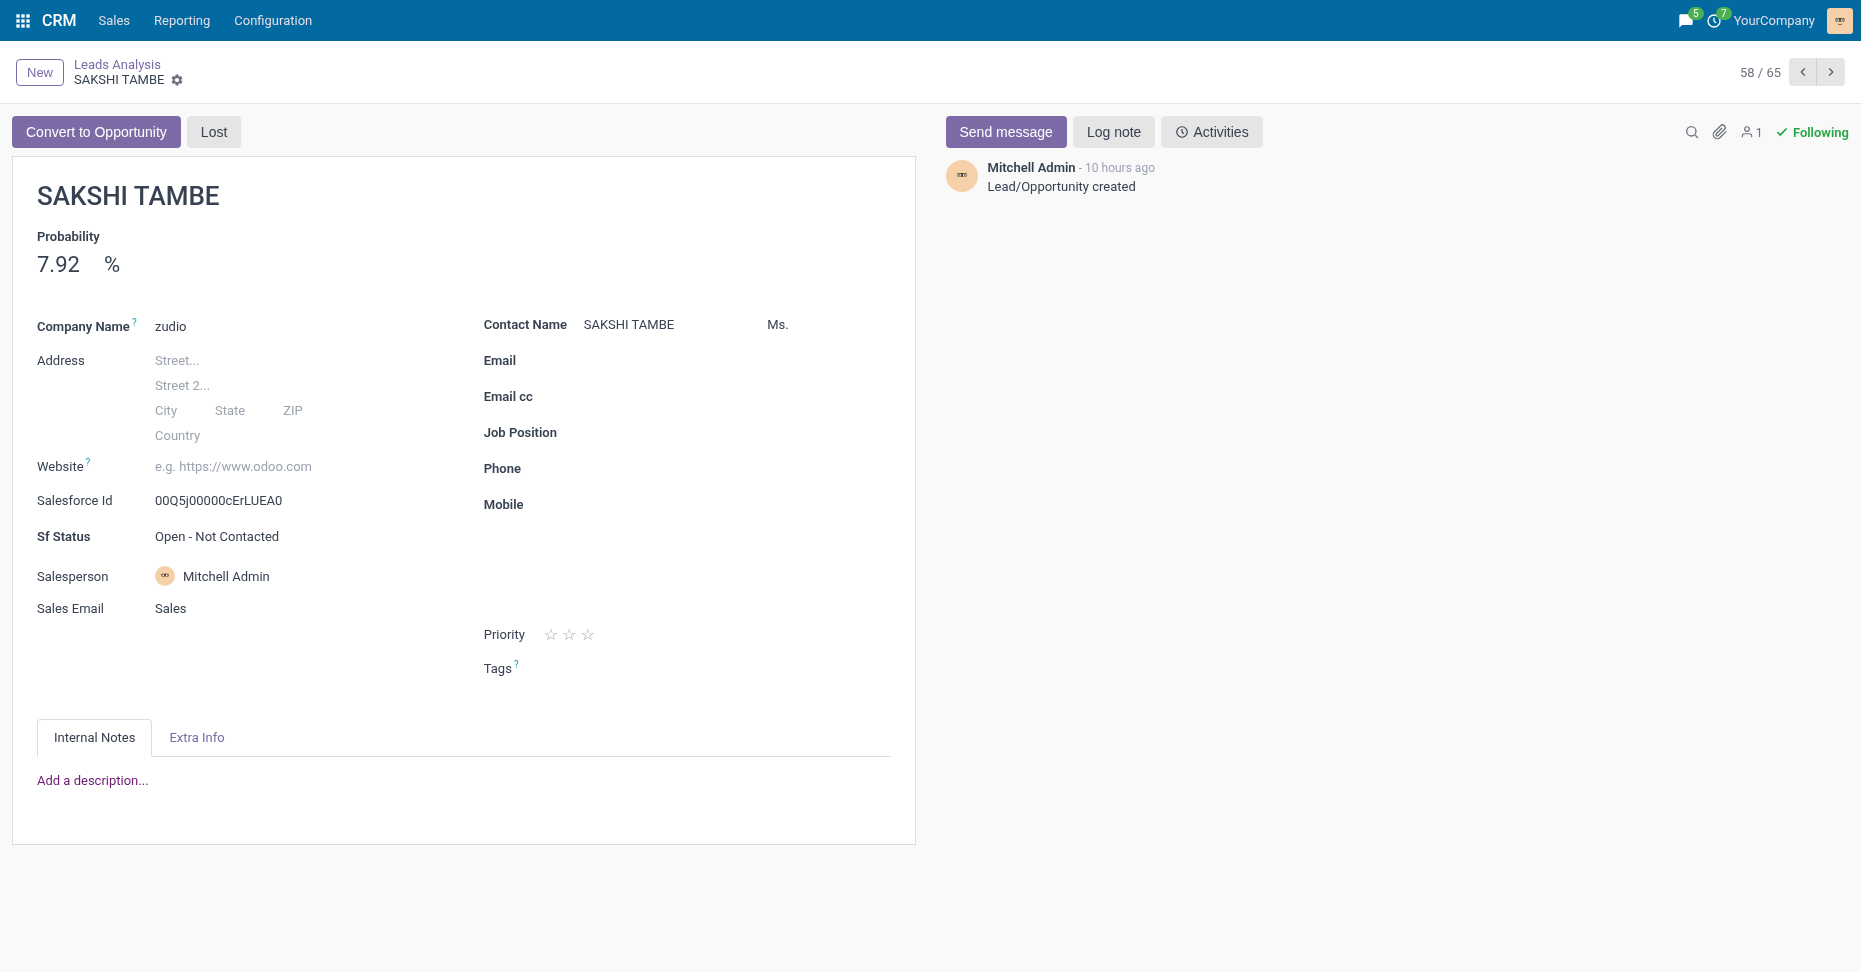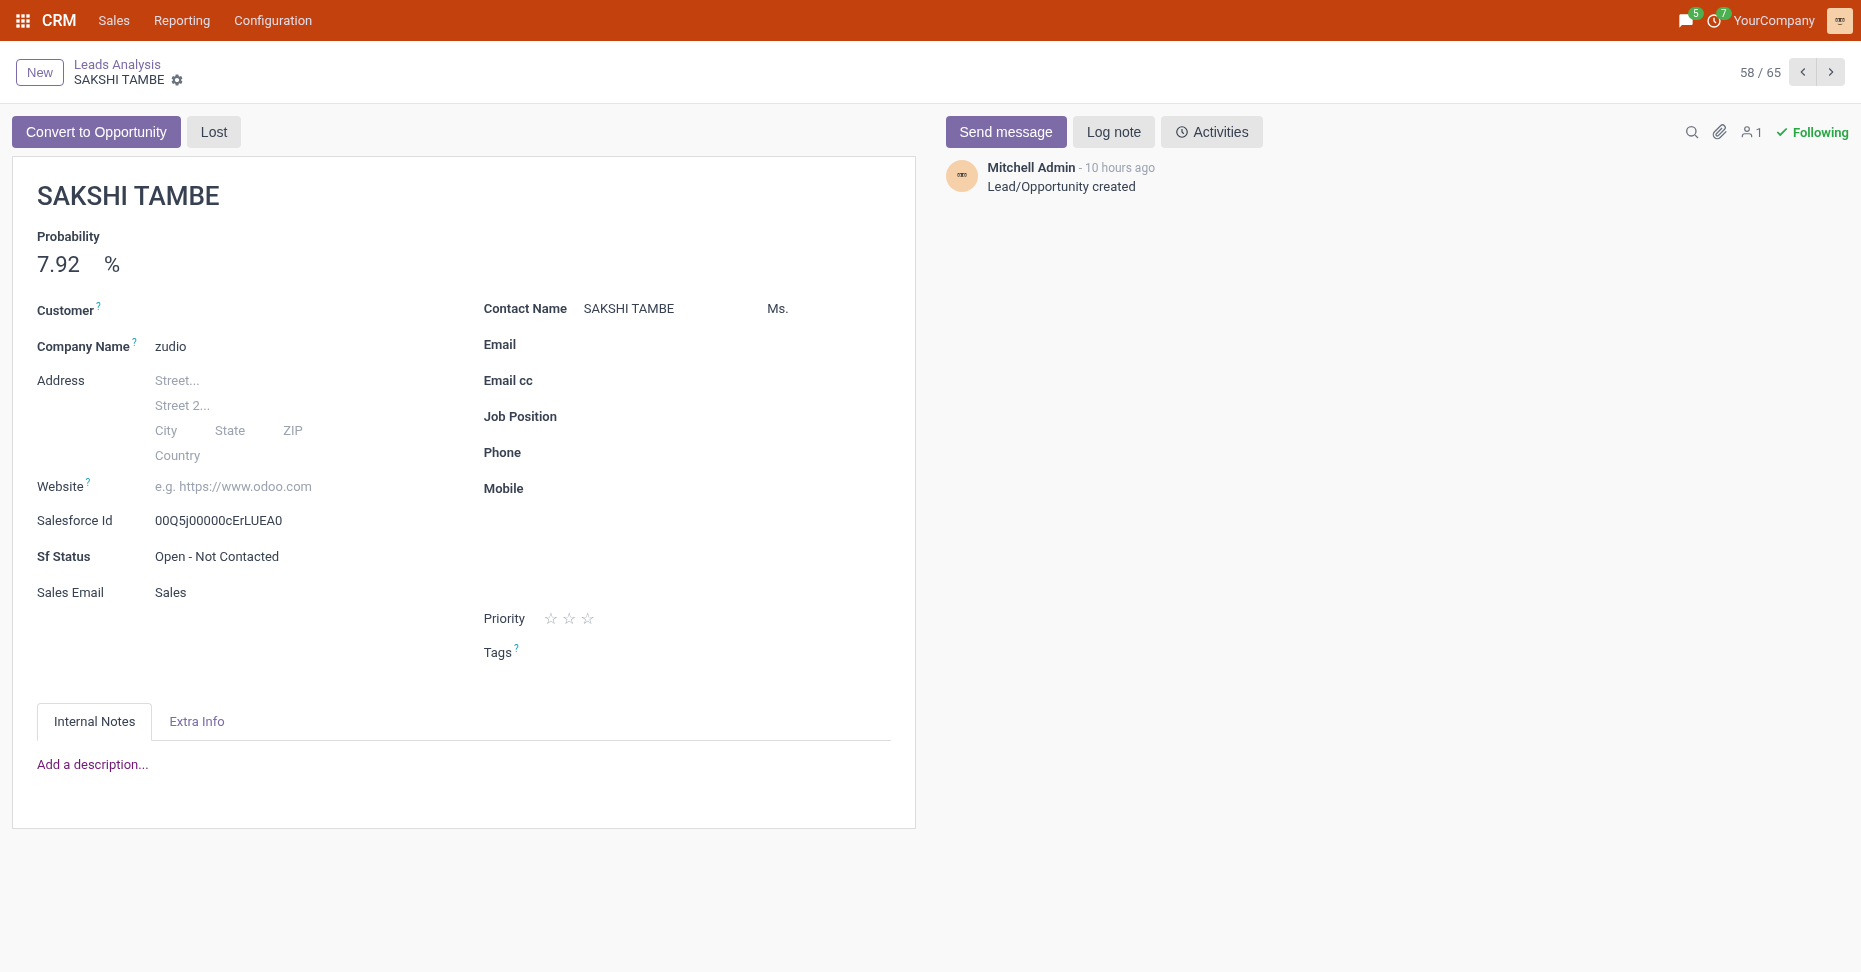--- a/index.html
+++ b/index.html
@@ -1,19 +1,19 @@
 <!DOCTYPE html>
 <html><head>
   <meta charset="utf-8">
   <style>
     * { box-sizing: border-box; margin: 0; padding: 0; }
     body { font-family: -apple-system, BlinkMacSystemFont, "Segoe UI", Roboto, sans-serif; font-size: 13px; color: #374151; background: #f9f9f9; }
     
     
-    .navbar { background: #c2410c; height: 41px; display: flex; align-items: center; padding: 0 8px; color: #fff; }
+    .navbar { background: #0369a1; height: 41px; display: flex; align-items: center; padding: 0 8px; color: #fff; }
     .navbar-apps { width: 30px; height: 30px; display: flex; align-items: center; justify-content: center; cursor: pointer; }
     .navbar-brand { font-size: 16px; font-weight: 500; margin: 0 12px 0 4px; }
     .navbar-menu { display: flex; gap: 4px; }
     .navbar-menu-item { padding: 6px 10px; color: #e0dce8; cursor: pointer; font-size: 13px; }
     .navbar-right { margin-left: auto; display: flex; align-items: center; gap: 12px; }
     .nav-icon-wrap { position: relative; display: flex; align-items: center; cursor: pointer; }
     .badge { position: absolute; top: -6px; right: -10px; background: #4caf50; color: #fff; font-size: 10px; border-radius: 8px; padding: 1px 5px; min-width: 14px; text-align: center; }
     .company-name { font-size: 13px; color: #e0dce8; }
     .avatar-sm { width: 26px; height: 26px; border-radius: 3px; background: #f5d0a9; display: flex; align-items: center; justify-content: center; overflow: hidden; }
     
@@ -36,21 +36,21 @@
     
     
     .statusbar { display: flex; align-items: center; gap: 6px; margin-bottom: 0; padding: 0 0 0 0; }
     .btn-primary { background: #7c6ba7; color: #fff; border: none; padding: 8px 14px; border-radius: 4px; font-size: 14px; cursor: pointer; }
     .btn-secondary { background: #e5e5e5; color: #374151; border: none; padding: 8px 14px; border-radius: 4px; font-size: 14px; cursor: pointer; }
     
     
     .sheet { background: #fff; border: 1px solid #ddd; border-radius: 0; margin-top: 8px; padding: 24px 24px 40px 24px; }
     .sheet-title { font-size: 26px; font-weight: 500; color: #374151; margin-bottom: 18px; }
     .prob-label { font-size: 13px; font-weight: 600; color: #374151; margin-bottom: 8px; }
-    .prob-row { display: flex; align-items: baseline; gap: 24px; font-size: 22px; color: #374151; margin-bottom: 24px; }
+    .prob-row { display: flex; align-items: baseline; gap: 24px; font-size: 22px; color: #374151; margin-bottom: 40px; }
     
     .form-cols { display: flex; gap: 40px; }
     .form-col { flex: 1; }
     .field-row { display: flex; align-items: baseline; margin-bottom: 14px; min-height: 22px; }
     .field-label { width: 118px; flex-shrink: 0; font-size: 13px; font-weight: 600; color: #374151; }
     .field-label-normal { font-weight: 400; }
     .field-value { font-size: 13px; color: #374151; flex: 1; }
     .field-placeholder { font-size: 13px; color: #9ca3af; }
     .help-q { color: #17a2b8; font-size: 10px; vertical-align: super; margin-left: 2px; cursor: help; font-weight: normal; }
     
@@ -194,24 +194,20 @@
       <div class="prob-label">Probability</div>
       <div class="prob-row">
         <span>7.92</span>
         <span>%</span>
       </div>
 
       <div class="form-cols">
 
         <div class="form-col">
           <div class="field-row">
-            <div class="field-label"><span>Customer</span><span class="help-q">?</span></div>
-            <div class="field-value"></div>
-          </div>
-          <div class="field-row">
             <div class="field-label"><span>Company Name</span><span class="help-q">?</span></div>
             <div class="field-value">zudio</div>
           </div>
           <div class="field-row" style="align-items:flex-start">
             <div class="field-label field-label-normal">Address</div>
             <div class="addr-block">
               <div class="field-placeholder">Street...</div>
               <div class="field-placeholder">Street 2...</div>
               <div class="addr-row3">
                 <span class="field-placeholder">City</span>
@@ -225,20 +221,34 @@
             <div class="field-label field-label-normal"><span>Website</span><span class="help-q">?</span></div>
             <div class="field-placeholder">e.g. https://www.odoo.com</div>
           </div>
           <div class="field-row">
             <div class="field-label field-label-normal">Salesforce Id</div>
             <div class="field-value">00Q5j00000cErLUEA0</div>
           </div>
           <div class="field-row">
             <div class="field-label">Sf Status</div>
             <div class="field-value">Open - Not Contacted</div>
+          </div>
+          <div class="field-row" style="align-items:center">
+            <div class="field-label field-label-normal">Salesperson</div>
+            <div class="salesperson-row">
+              <div class="avatar-xs">
+                <svg class="i14" viewBox="0 0 24 24">
+                    <circle cx="12" cy="12" r="11" fill="#f5d0a9"></circle>
+                    <rect x="6" y="8" width="12" height="5" rx="1" fill="#5a3a1a"></rect>
+                    <circle cx="9" cy="10.5" r="1.5" fill="#fff"></circle>
+                    <circle cx="15" cy="10.5" r="1.5" fill="#fff"></circle>
+                  </svg>
+              </div>
+              <span>Mitchell Admin</span>
+            </div>
           </div>
           <div class="field-row">
             <div class="field-label field-label-normal">Sales Email</div>
             <div class="field-value">Sales</div>
           </div>
         </div>
 
         <div class="form-col">
           <div class="field-row">
             <div class="field-label" style="width:100px">Contact Name</div>

